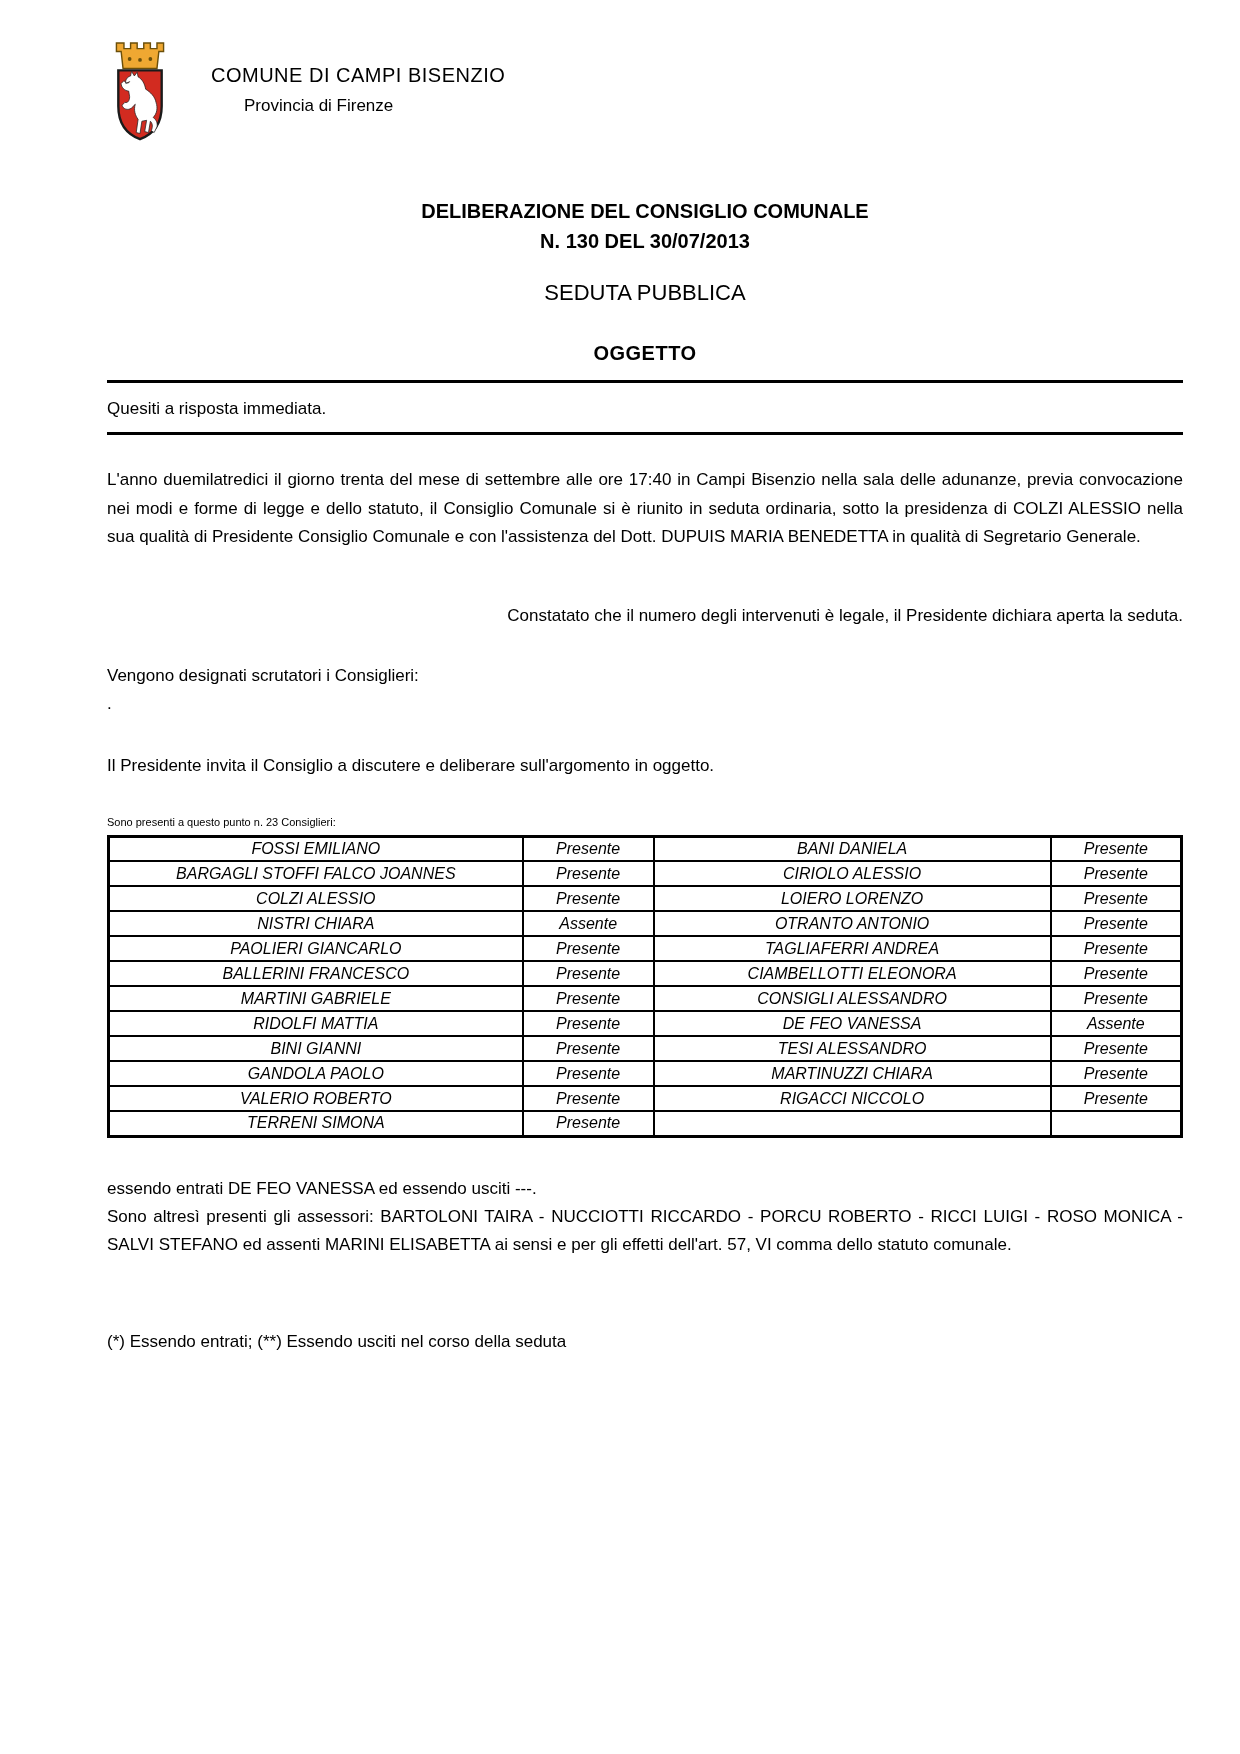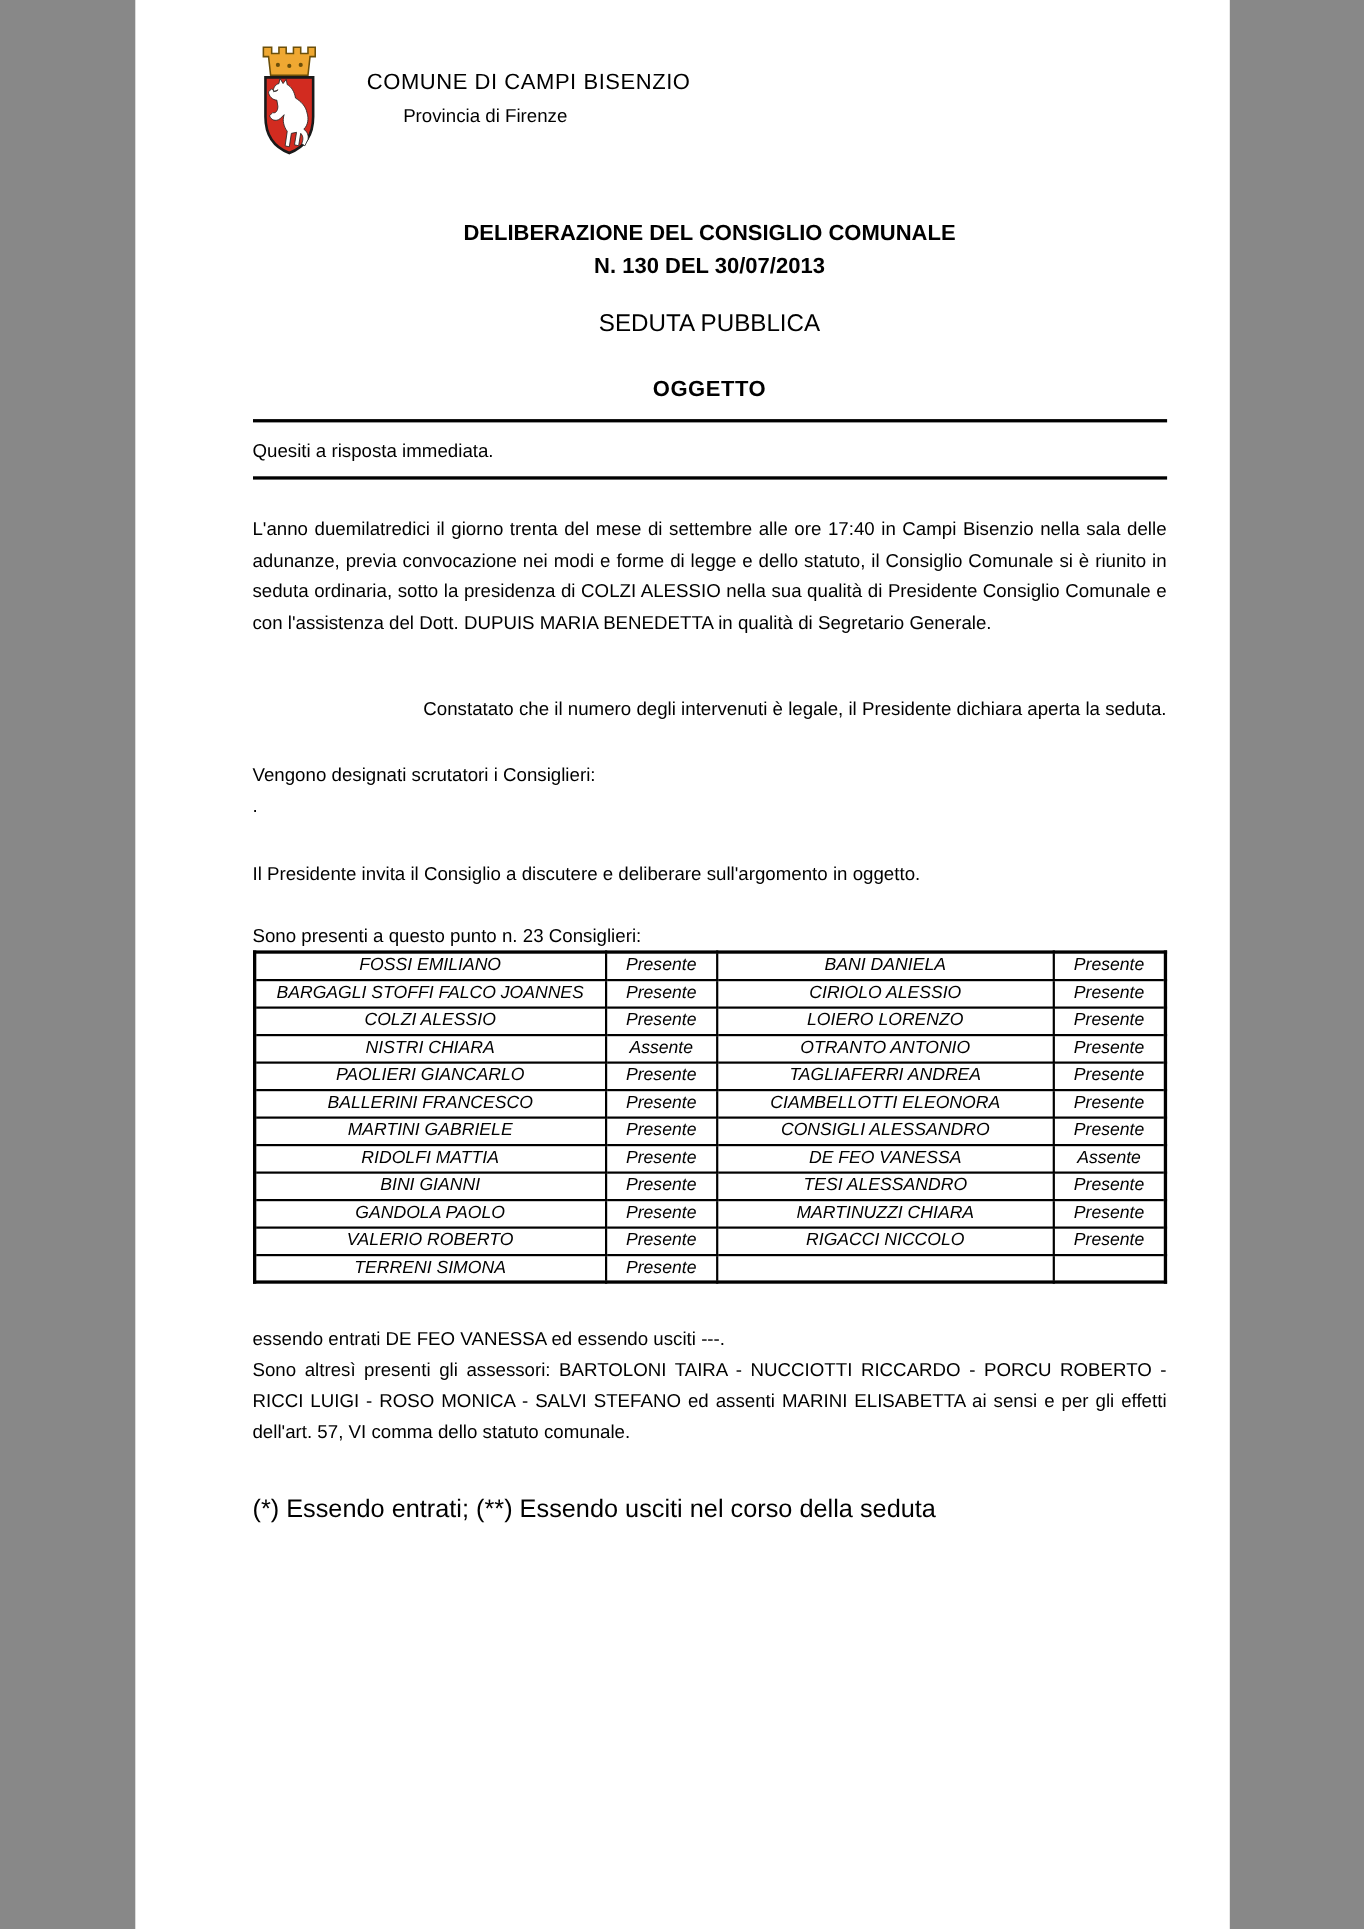--- a/index.html
+++ b/index.html
@@ -1,18 +1,18 @@
 <!DOCTYPE html>
 <html><head>
 <meta charset="utf-8">
 <style>
   * { box-sizing: border-box; }
   html, body { margin: 0; padding: 0; background: #888; }
   .page {
-    width: 995px;
+    width: 1240px;
     height: 1754px;
     background: #ffffff;
     margin: 0 auto;
     position: relative;
     padding-top: 40px;
     font-family: "Liberation Sans", sans-serif;
     color: #000;
     overflow: hidden;
   }
   .content { margin-left: 107px; margin-right: 57px; }
@@ -35,21 +35,21 @@
   .rule-2 { margin-top: 12px; }
 
   
   .para { font-size: 17px; line-height: 28px; }
   .justify { text-align: justify; }
   .opening { margin-top: 31px; line-height: 28.5px; }
   .quorum { margin-top: 50px; text-align: right; }
   .scrutineers { margin-top: 32px; }
   .scrut-value { margin-top: 0; }
   .invitation { margin-top: 34px; }
-  .attendance-intro { margin-top: 31px; font-size: 17px; line-height: 22px; }
+  .attendance-intro { margin-top: 31px; font-size: 11px; line-height: 22px; }
 
   
   table.attendance { margin-top: 2px; width: 100%; border-collapse: collapse; table-layout: fixed; font-style: italic; }
   table.attendance td {
     border: 2px solid #000;
     height: 25px;
     padding: 1px 4px;
     font-size: 16px;
     text-align: center;
     vertical-align: middle;
@@ -60,21 +60,21 @@
   col.c-name-l { width: 38.6%; }
   col.c-status-l { width: 12.2%; }
   col.c-name-r { width: 37.0%; }
   col.c-status-r { width: 12.2%; }
   td.status { font-size: 15px; border-radius: 12px; }
 
   
   .after-table-block { margin-top: 37px; }
   .after-line { font-size: 17px; line-height: 28px; }
   .assessors { font-size: 17px; line-height: 28px; }
-  .footnote { margin-top: 44px; font-size: 23px; line-height: 22px; }
+  .footnote { margin-top: 72px; font-size: 17px; line-height: 22px; }
 </style>
 </head>
 <body>
 
 <div class="page">
   <div class="content">
 
     <div class="doc-header">
       <div class="coa">
         <svg width="66" height="104" viewBox="0 0 70 110" xmlns="http://www.w3.org/2000/svg">

